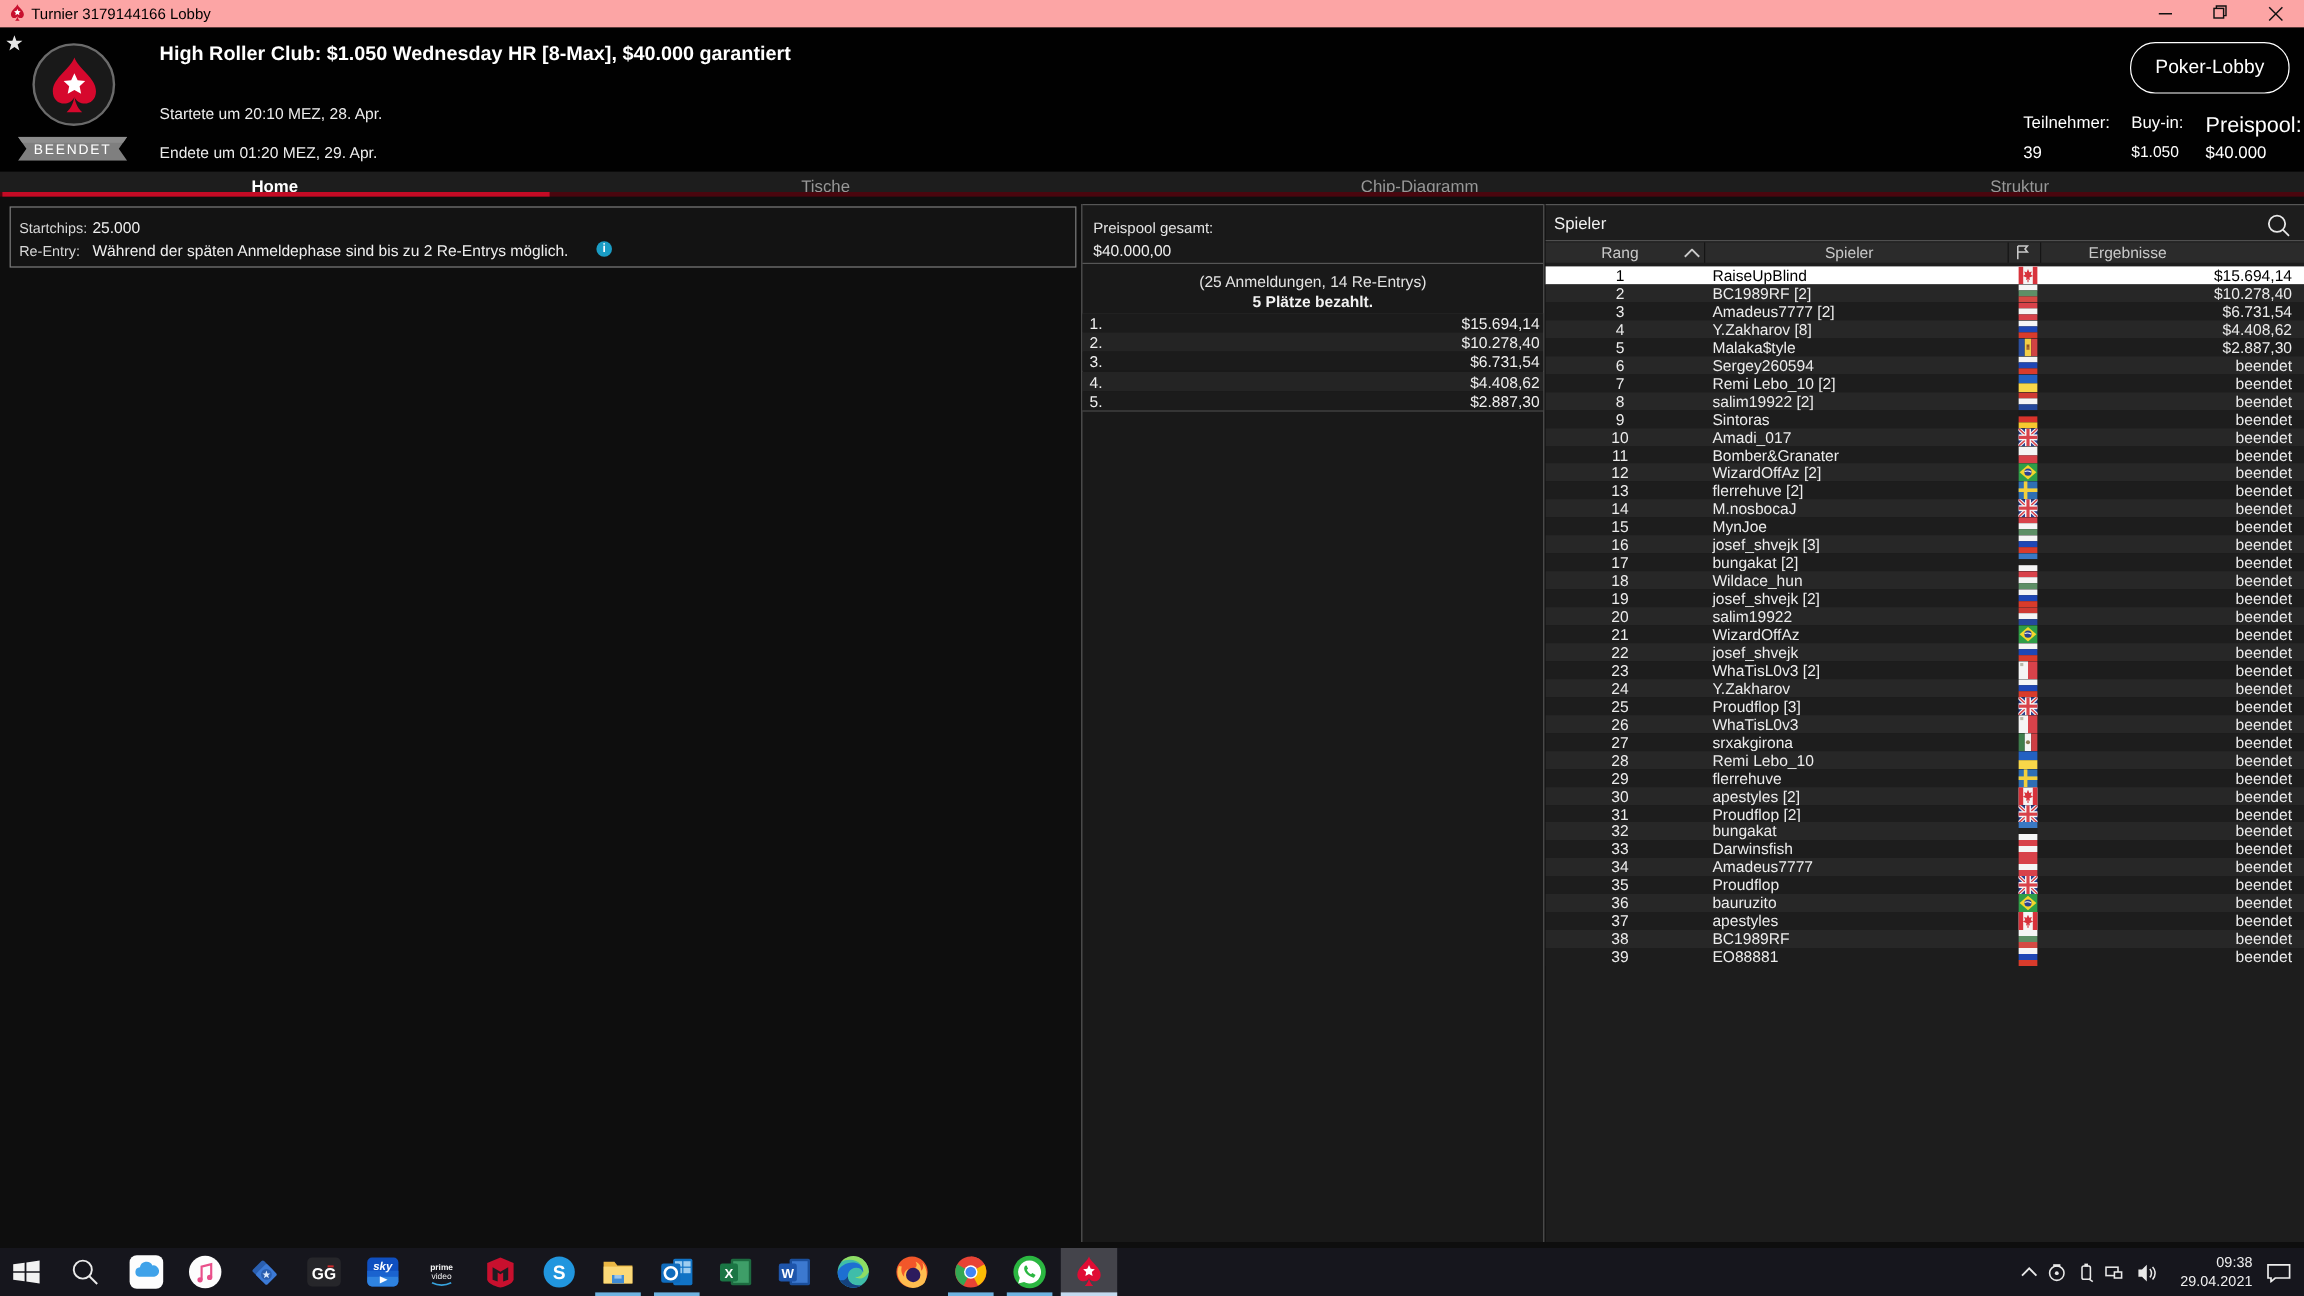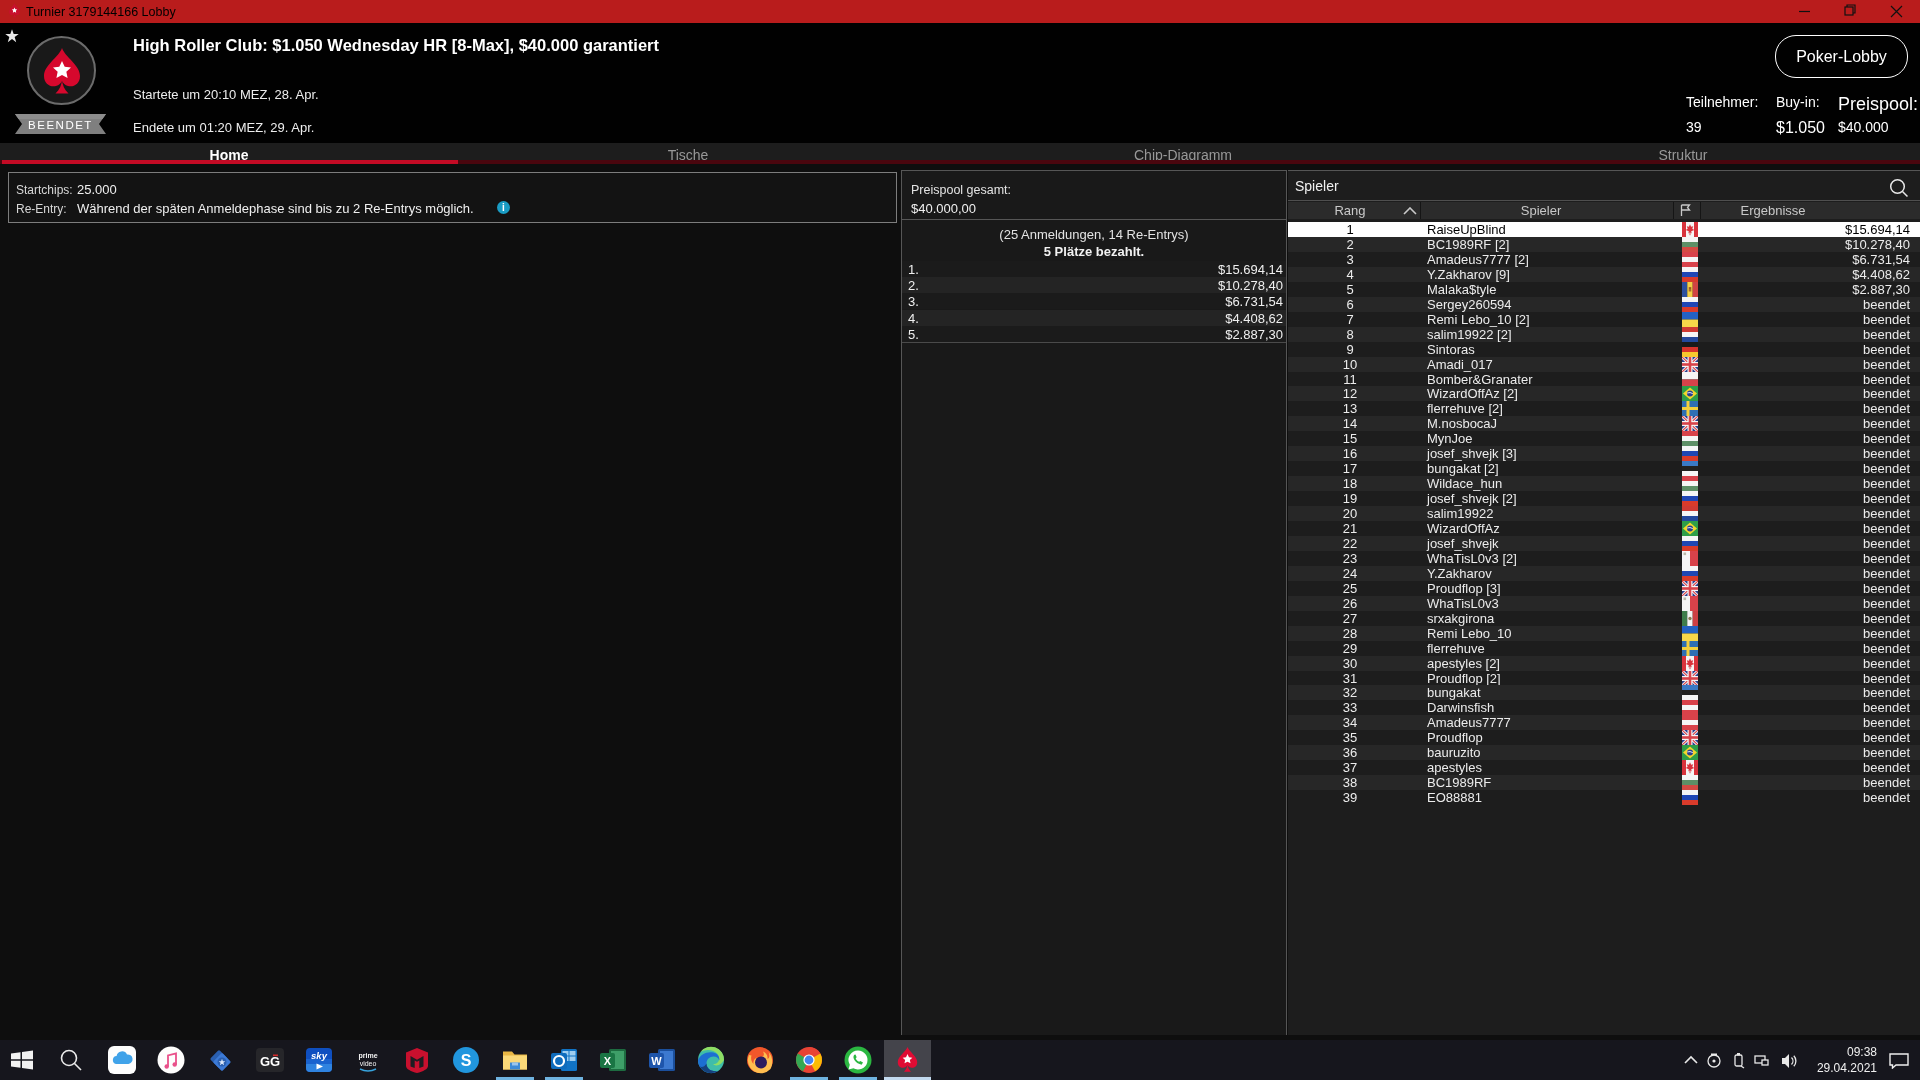--- a/index.html
+++ b/index.html
@@ -1,16 +1,16 @@
 <!DOCTYPE html>
 <html><head><meta charset="utf-8"><style>
 html,body{margin:0;padding:0}
 body{width:1920px;height:1080px;overflow:hidden;background:#000;font-family:"Liberation Sans",sans-serif;position:relative}
 .abs{position:absolute}
-#titlebar{left:0;top:0;width:1920px;height:23px;background:#b91c1c}
+#titlebar{left:0;top:0;width:1920px;height:23px;background:#fca5a5}
 #titlebar .t{position:absolute;left:26px;top:4.5px;font-size:12.5px;color:#000}
 #header{left:0;top:23px;width:1920px;height:120px;background:#010101}
 #tabbar{left:0;top:143px;width:1920px;height:21px;background:#1d1d1d}
 .tab{position:absolute;top:0;width:480px;height:32px;line-height:25px;text-align:center;font-size:14px;color:#989898}
 #redline{position:absolute;left:0;top:17px;width:1920px;height:4px;background:#4a060e}
 #redhot{position:absolute;left:2px;top:17px;width:456px;height:4px;background:#c40b25}
 #content{left:0;top:164px;width:1920px;height:876px;background:#0e0e0e}
 #midpanel{position:absolute;left:901px;top:6px;width:384px;height:865px;background:#191919;border-left:1px solid #565656;border-right:1px solid #565656}
 #rightpanel{position:absolute;left:1288px;top:6px;width:632px;height:864px;background:#1d1d1d;border-top:1px solid #565656}
 .prow{position:absolute;left:0;width:384px;height:16px;font-size:13px;color:#efefef}
@@ -57,21 +57,21 @@
     <text x="45.5" y="14.5" text-anchor="middle" font-family="Liberation Sans" font-size="11.5" fill="#fff" letter-spacing="1.5">BEENDET</text>
   </svg>
   <div class="abs" style="left:133px;top:13px;font-size:16.5px;font-weight:bold;color:#fff">High Roller Club: $1.050 Wednesday HR [8-Max], $40.000 garantiert</div>
   <div class="abs" style="left:133px;top:64px;font-size:13px;color:#ededed">Startete um 20:10 MEZ, 28. Apr.</div>
   <div class="abs" style="left:133px;top:97px;font-size:13px;color:#ededed">Endete um 01:20 MEZ, 29. Apr.</div>
   <div class="abs" style="left:1775px;top:12px;width:131px;height:41px;border:1.5px solid #fff;border-radius:21px;color:#fff;font-size:16px;display:flex;align-items:center;justify-content:center">Poker-Lobby</div>
   <div class="abs" style="left:1686px;top:71px;font-size:14px;color:#fff">Teilnehmer:</div>
   <div class="abs" style="left:1776px;top:71px;font-size:14px;color:#fff">Buy-in:</div>
   <div class="abs" style="left:1838px;top:71px;font-size:18px;color:#fff">Preispool:</div>
   <div class="abs" style="left:1686px;top:96px;font-size:14px;color:#fff">39</div>
-  <div class="abs" style="left:1776px;top:96px;font-size:16px;color:#fff">$1.050</div>
+  <div class="abs" style="left:1776px;top:96px;font-size:13px;color:#fff">$1.050</div>
   <div class="abs" style="left:1838px;top:96px;font-size:14px;color:#fff">$40.000</div>
 </div>
 
 <div class="abs" id="tabbar">
   <div class="tab" style="left:29px;width:400px;color:#fff;font-weight:bold">Home</div>
   <div class="tab" style="left:488px;width:400px">Tische</div>
   <div class="tab" style="left:983px;width:400px">Chip-Diagramm</div>
   <div class="tab" style="left:1483px;width:400px">Struktur</div>
   <div id="redline"></div>
     <div id="redhot"></div>
@@ -171,21 +171,21 @@
           <svg width="16" height="15" viewBox="0 0 16 15" style="display:block">
             <rect width="16" height="5" fill="#d8424a"></rect>
             <rect y="5" width="16" height="5" fill="#f5f5f5"></rect>
             <rect y="10" width="16" height="5" fill="#d8424a"></rect>
           </svg>
         </div>
         <div class="rs">$6.731,54</div>
       </div>
 <div class="trow" style="top:95.85px;background:#272727;color:#ececec">
         <div class="rk">4</div>
-        <div class="nm">Y.Zakharov [9]</div>
+        <div class="nm">Y.Zakharov [8]</div>
         <div class="fl">
           <svg width="16" height="15" viewBox="0 0 16 15" style="display:block">
             <rect width="16" height="5" fill="#f5f5f5"></rect>
             <rect y="5" width="16" height="5" fill="#1f47b5"></rect>
             <rect y="10" width="16" height="5" fill="#d93b2b"></rect>
           </svg>
         </div>
         <div class="rs">$4.408,62</div>
       </div>
 <div class="trow" style="top:110.80px;background:#1d1d1d;color:#ececec">

